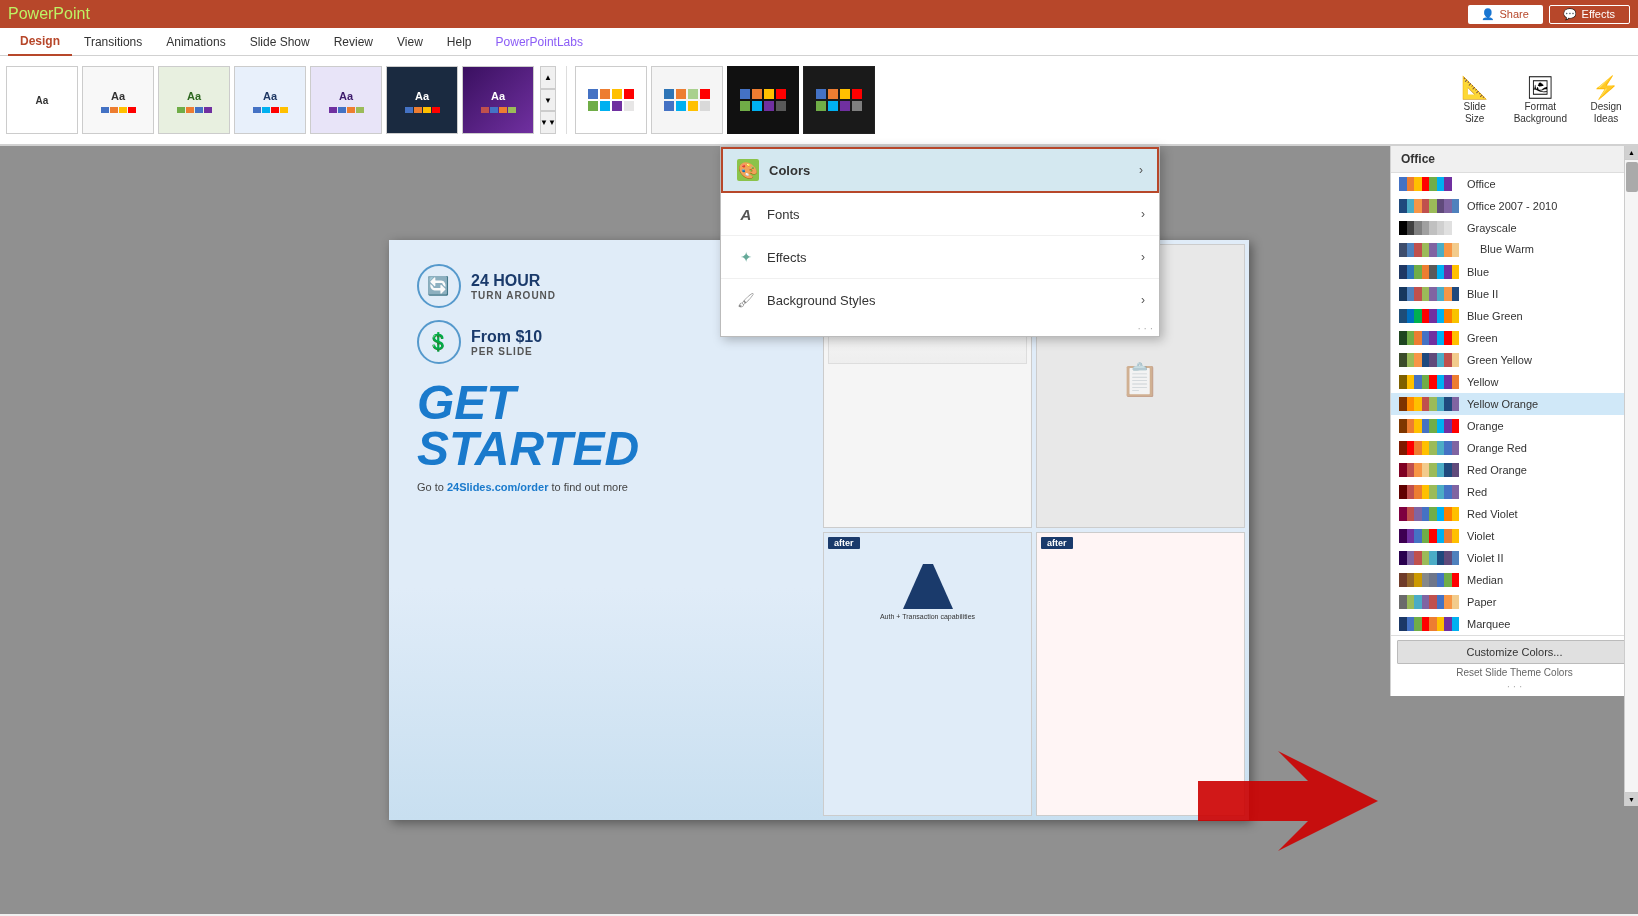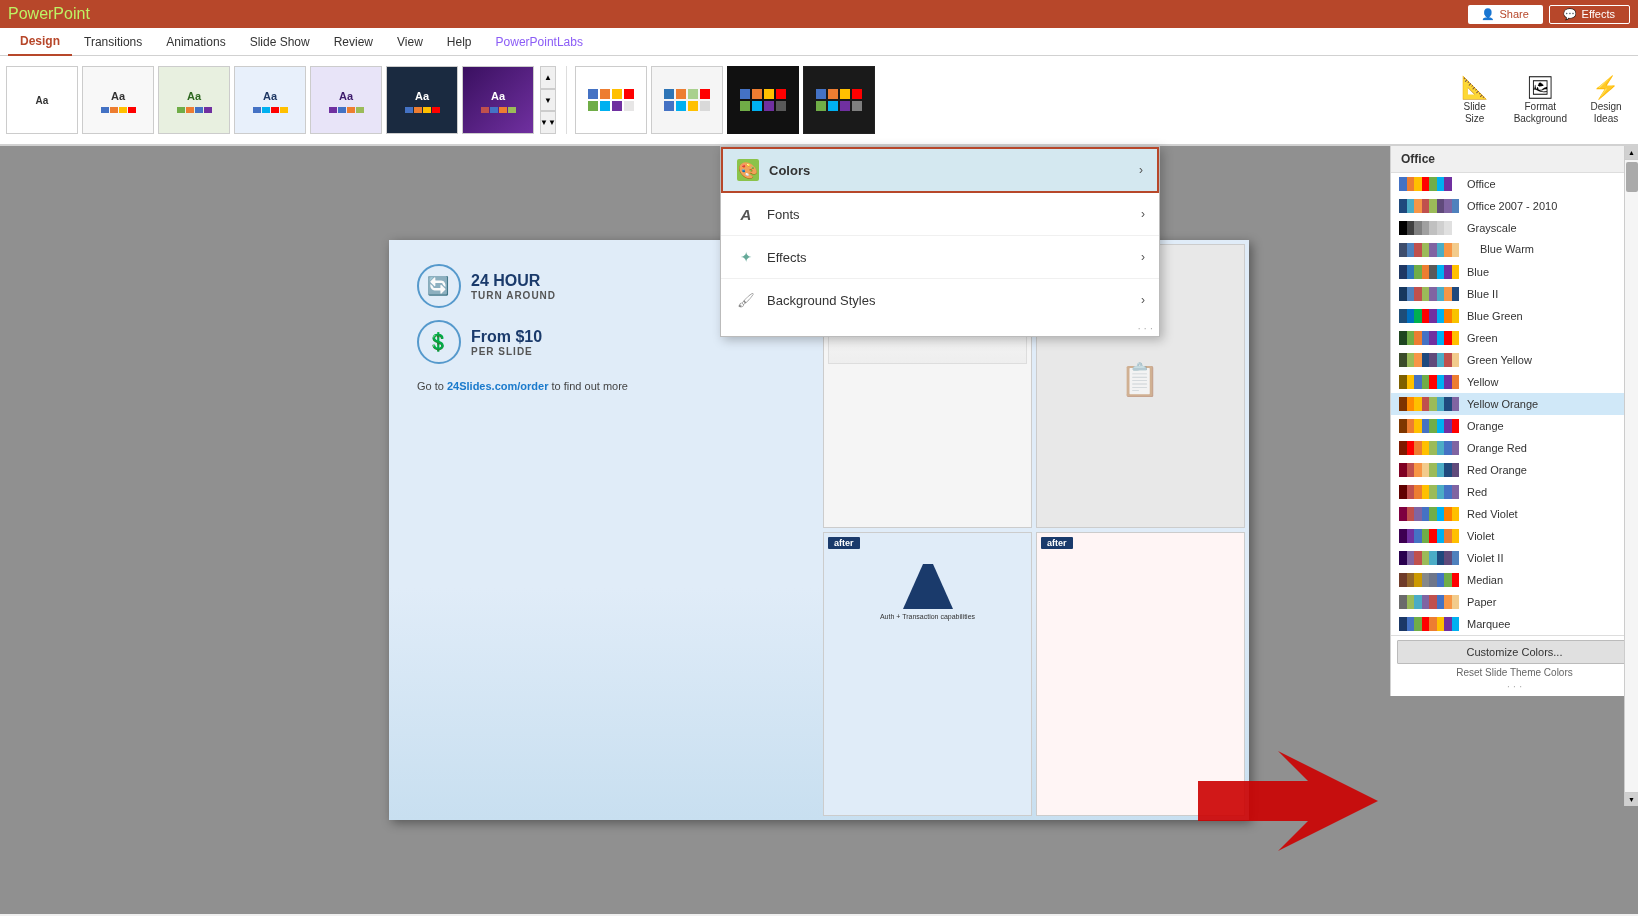--- a/index.html
+++ b/index.html
@@ -185,20 +185,24 @@
         </div>
 
         <div style="display:flex; align-items:center; margin-bottom:16px;">
           <div style="width:44px; height:44px; border-radius:50%; border:2px solid #5599cc; display:flex; align-items:center; justify-content:center; font-size:18px; color:#5599cc; margin-right:10px; flex-shrink:0;">💲</div>
           <div>
             <div style="color:#1a3a6b; font-size:16px; font-weight:900;">From $10</div>
             <div style="color:#555; font-size:10px; font-weight:700; letter-spacing:1px;">PER SLIDE</div>
           </div>
         </div>
 
+        <div style="color:#1a7acc; font-size:48px; font-weight:900; line-height:0.95; font-style:italic;">
+          <div>GET</div>
+          <div>STARTED</div>
+        </div>
 
         <div style="font-size:11px; color:#444; margin-top:10px;">
           <span>Go to </span><span style="color:#1a7acc; font-weight:700;">24Slides.com/order</span><span> to find out more</span>
         </div>
       </div>
 
       <div style="position:absolute; right:0; top:0; width:430px; height:100%; display:grid; grid-template-columns:1fr 1fr; grid-template-rows:1fr 1fr; gap:4px; padding:4px;">
         <div style="background:#f5f5f5; border:1px solid #ccc; position:relative; overflow:hidden;">
           <div style="position:absolute; top:4px; left:4px; background:#888; color:#fff; font-size:9px; padding:1px 6px; border-radius:1px; font-weight:600;">before</div>
           <div style="margin-top:22px; padding:4px; font-size:7px; color:#555;">

